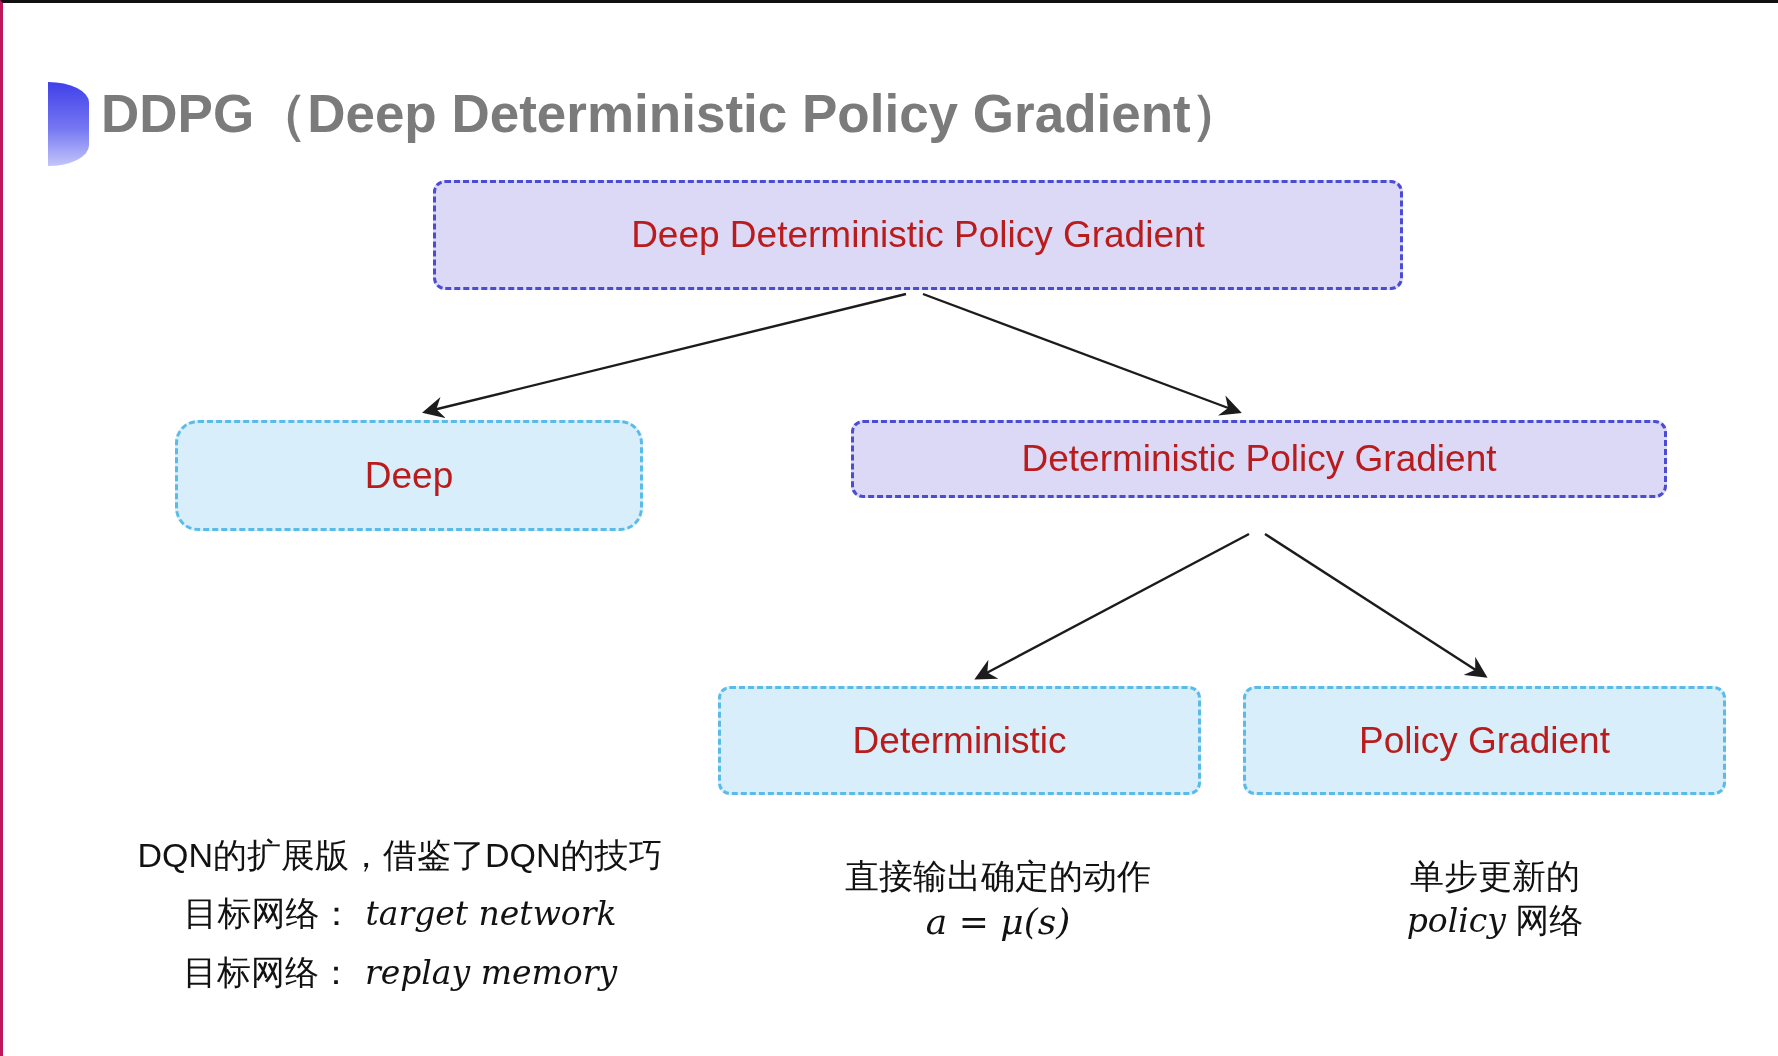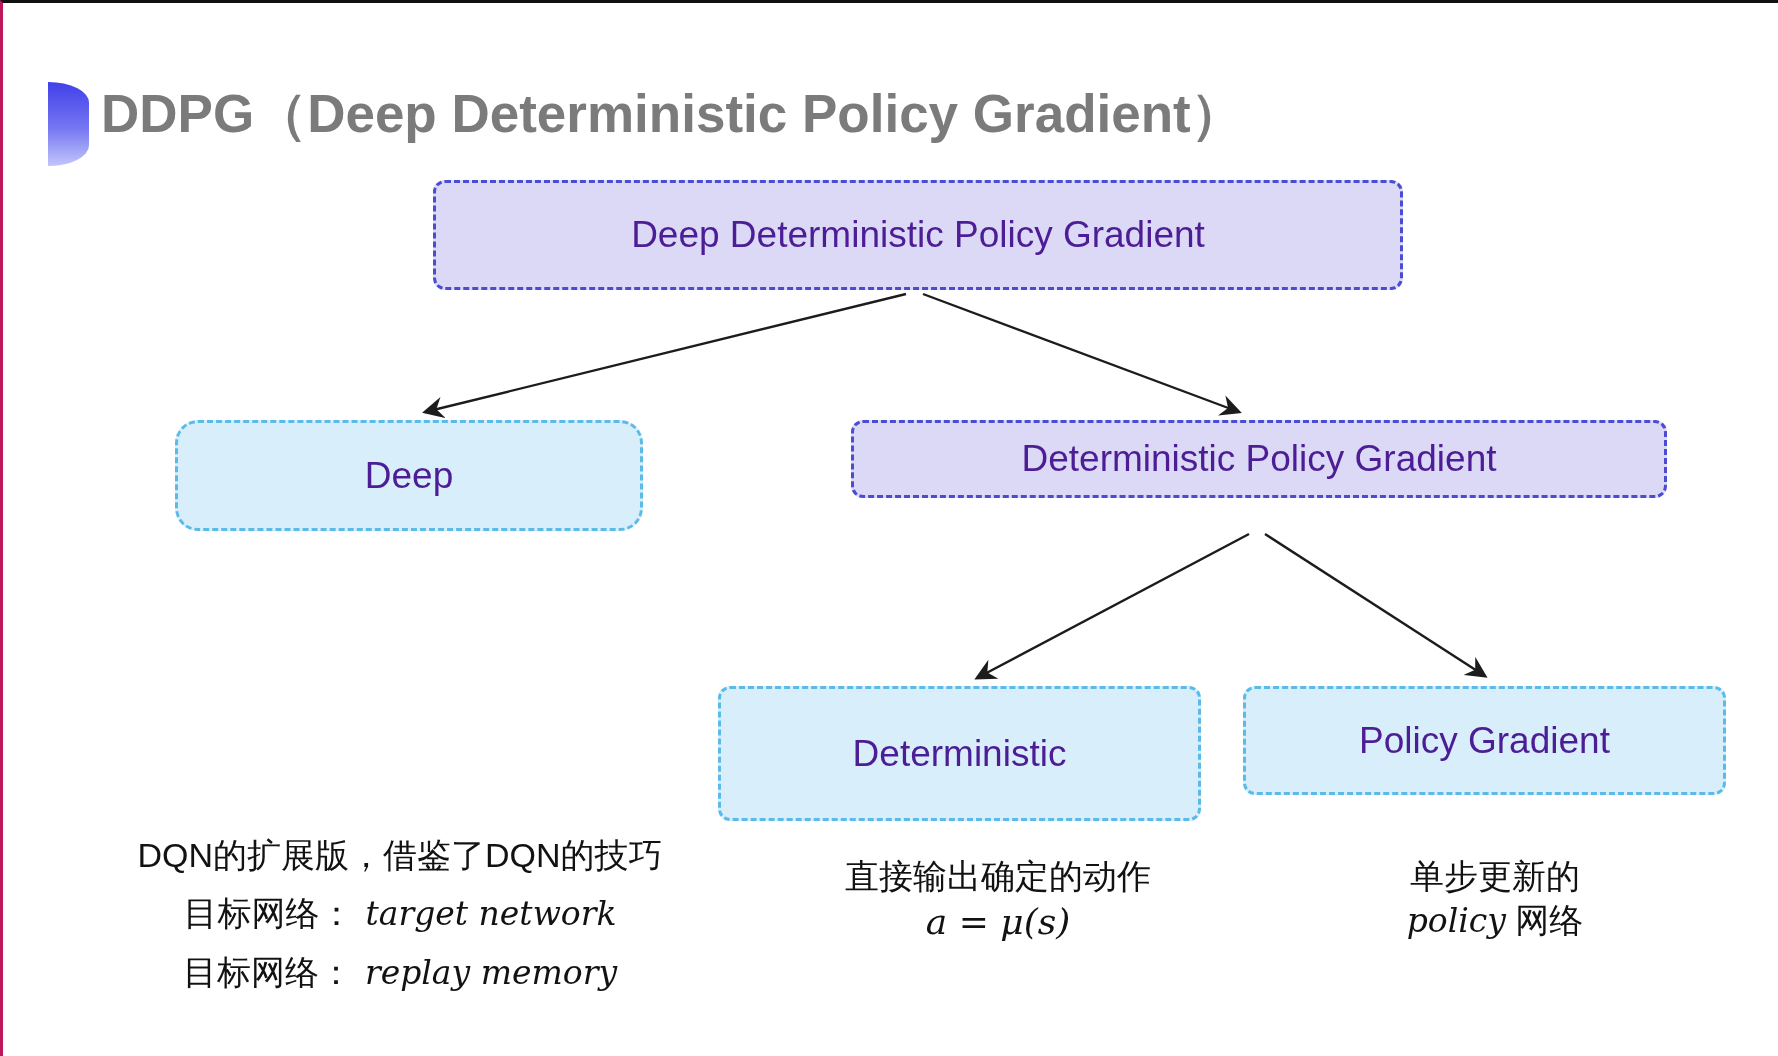--- a/index.html
+++ b/index.html
@@ -21,30 +21,30 @@
   }
   .title{
     position:absolute;left:98px;top:76px;margin:0;
     font-size:53px;font-weight:600;color:#7b7b7b;
     white-space:nowrap;letter-spacing:0;
   }
   .node{
     position:absolute;
     display:flex;align-items:center;justify-content:center;
     border-radius:12px;
-    font-size:37px;font-weight:500;color:#4c1d95;
+    font-size:37px;font-weight:500;color:#b91c1c;
     box-sizing:border-box;
     text-align:left;
   }
   .node.purple{background:#dcd9f6;border:3px dashed #4c4cd2;}
   .node.blue{background:#d8eefa;border:3px dashed #5abbe8;}
   .node-root{left:430px;top:177px;width:970px;height:110px;}
   .node-deep{left:172px;top:417px;width:468px;height:111px;border-radius:23px;}
   .node-dpg{left:848px;top:417px;width:816px;height:78px;}
-  .node-det{left:715px;top:683px;width:483px;height:135px;}
+  .node-det{left:715px;top:683px;width:483px;height:109px;}
   .node-pg{left:1240px;top:683px;width:483px;height:109px;}
   .arrows{position:absolute;left:0;top:0;width:1778px;height:1056px;pointer-events:none;}
   .arrows line{stroke:#1c1c1c;stroke-width:2.4;}
   .note{position:absolute;text-align:center;color:#121212;font-size:34px;font-weight:500;}
   .note-deep{left:127px;top:823px;width:540px;line-height:58px;}
   .note-det{left:760px;top:851px;width:470px;line-height:44px;}
   .note-pg{left:1322px;top:851px;width:340px;line-height:44px;}
   .math{
     font-family:"DejaVu Serif", serif;
     font-style:italic;

